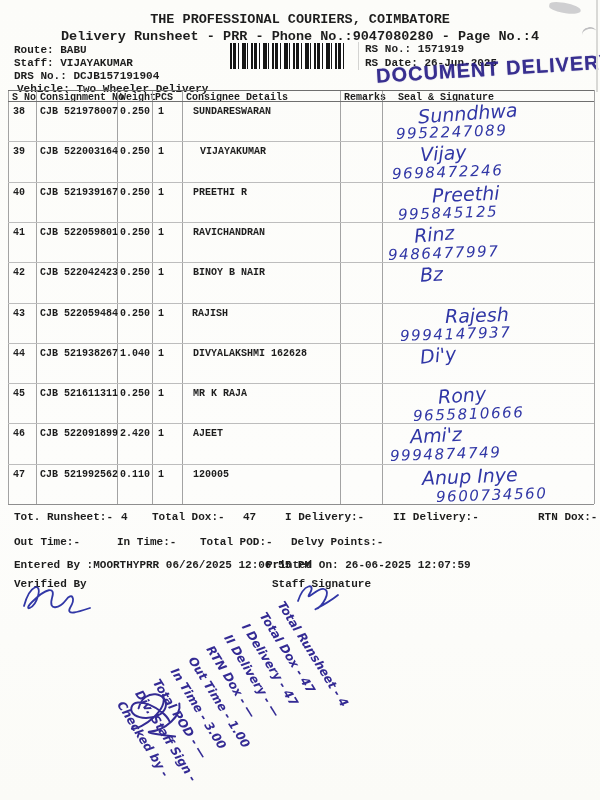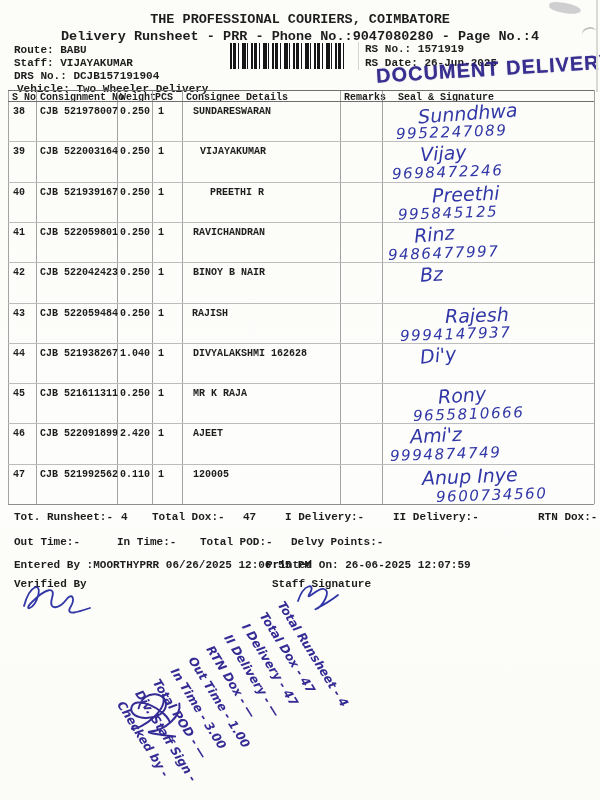--- a/index.html
+++ b/index.html
@@ -92,21 +92,21 @@
       <div class="t s10" style="left:193px;top:106px;">SUNDARESWARAN</div>
       <div class="t s10" style="left:13px;top:146px;">39</div>
       <div class="t s10" style="left:40px;top:146px;">CJB 522003164</div>
       <div class="t s10" style="left:120px;top:146px;">0.250</div>
       <div class="t s10" style="left:158px;top:146px;">1</div>
       <div class="t s10" style="left:200px;top:146px;font-family:Liberation Mono, monospace;">VIJAYAKUMAR</div>
       <div class="t s10" style="left:13px;top:187px;">40</div>
       <div class="t s10" style="left:40px;top:187px;">CJB 521939167</div>
       <div class="t s10" style="left:120px;top:187px;">0.250</div>
       <div class="t s10" style="left:158px;top:187px;">1</div>
-      <div class="t s10" style="left:210px;top:187px;">PREETHI R</div>
+      <div class="t s10" style="left:193px;top:187px;">PREETHI R</div>
       <div class="t s10" style="left:13px;top:227px;">41</div>
       <div class="t s10" style="left:40px;top:227px;">CJB 522059801</div>
       <div class="t s10" style="left:120px;top:227px;">0.250</div>
       <div class="t s10" style="left:158px;top:227px;">1</div>
       <div class="t s10" style="left:193px;top:227px;">RAVICHANDRAN</div>
       <div class="t s10" style="left:13px;top:267px;">42</div>
       <div class="t s10" style="left:40px;top:267px;">CJB 522042423</div>
       <div class="t s10" style="left:120px;top:267px;">0.250</div>
       <div class="t s10" style="left:158px;top:267px;">1</div>
       <div class="t s10" style="left:193px;top:267px;">BINOY B NAIR</div>

